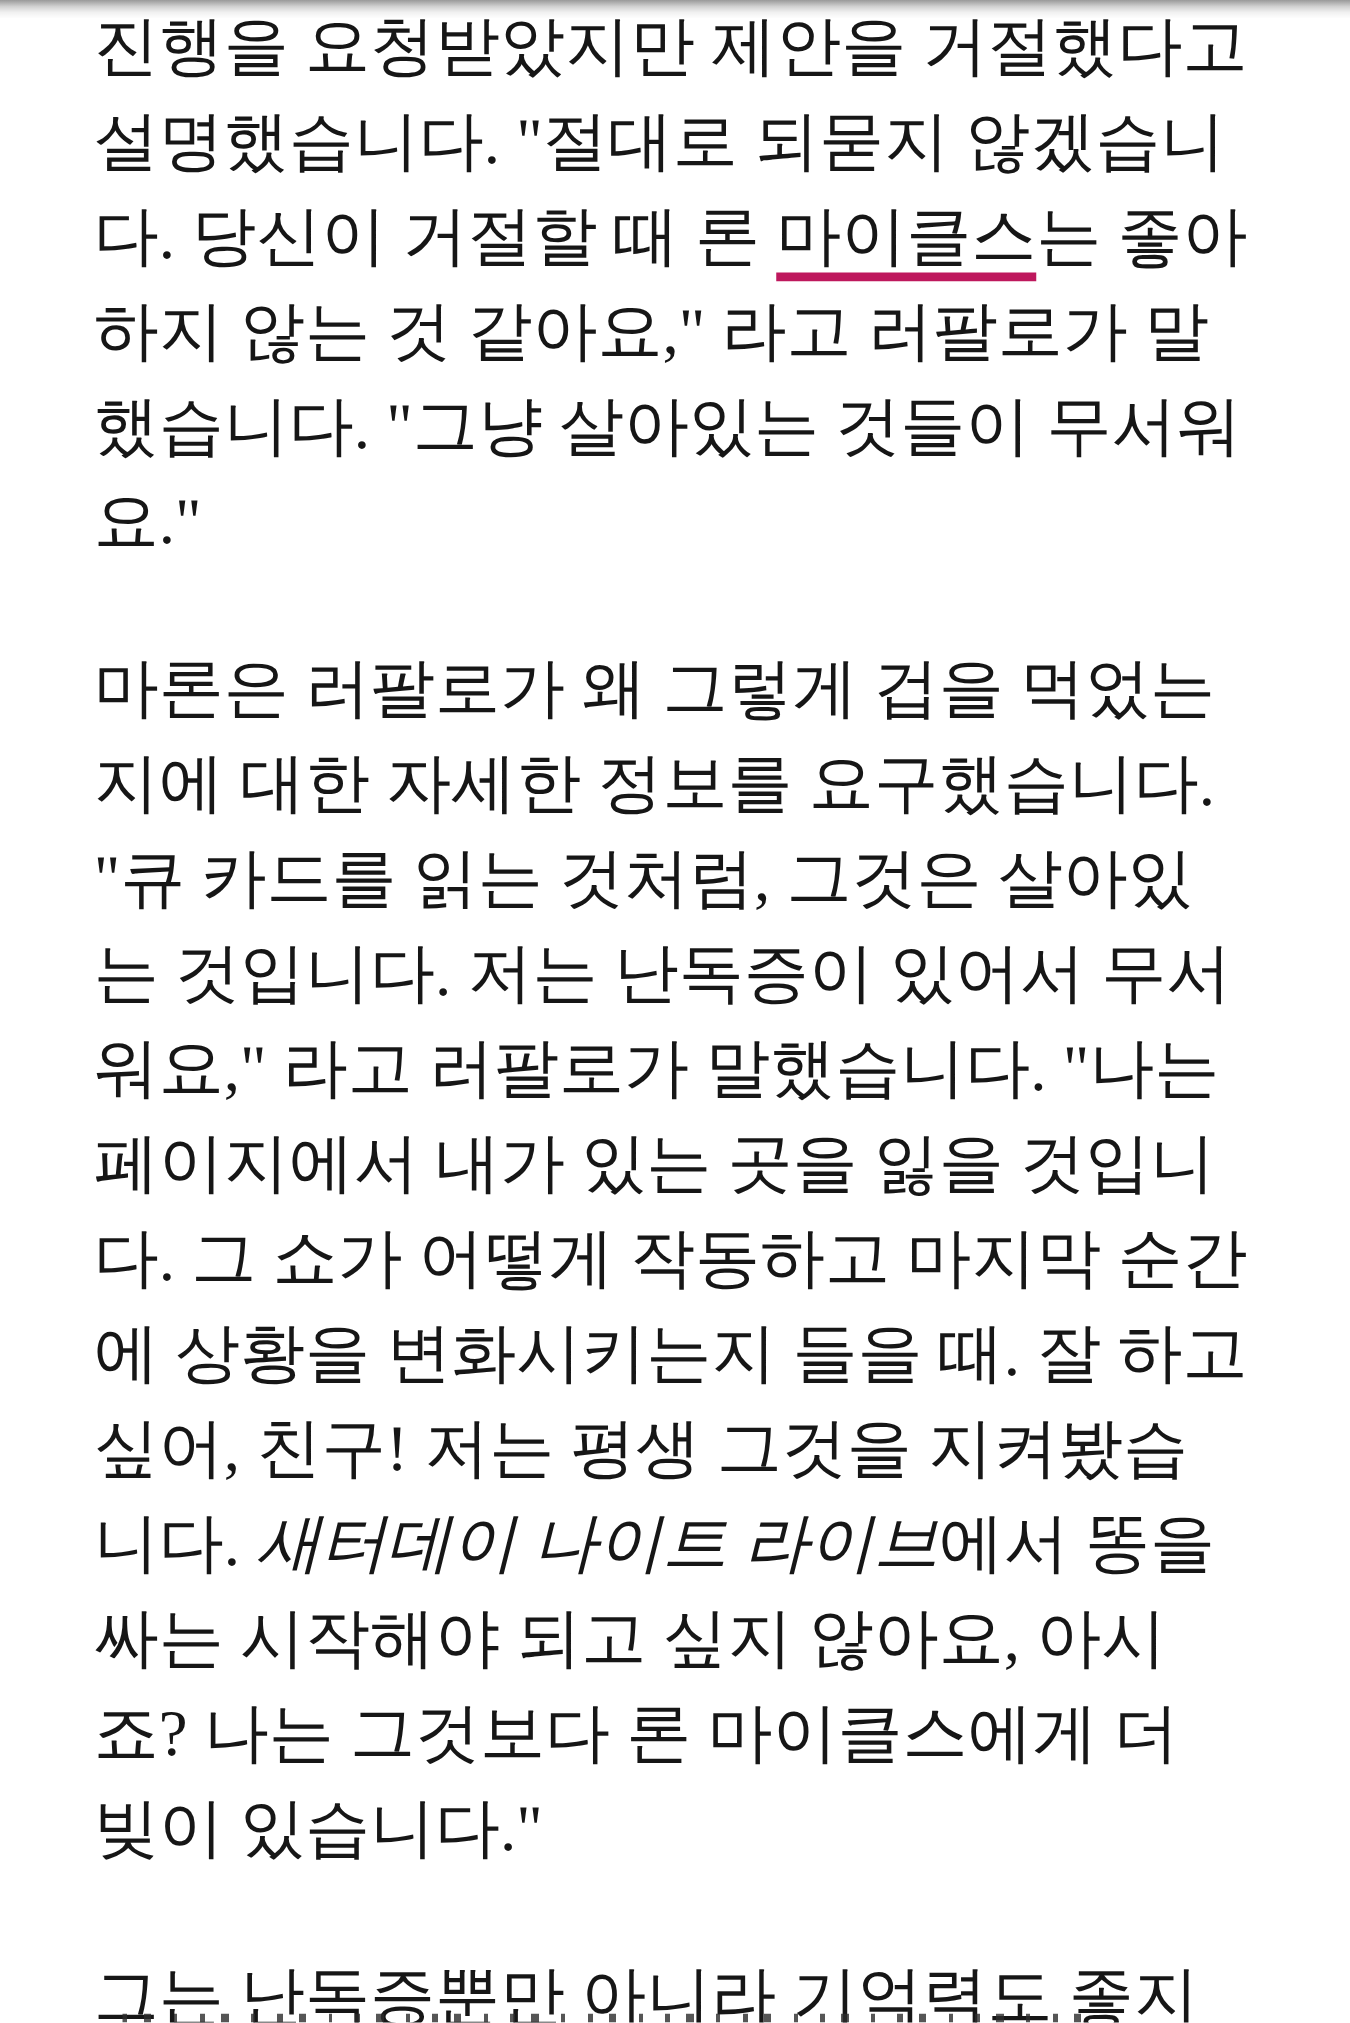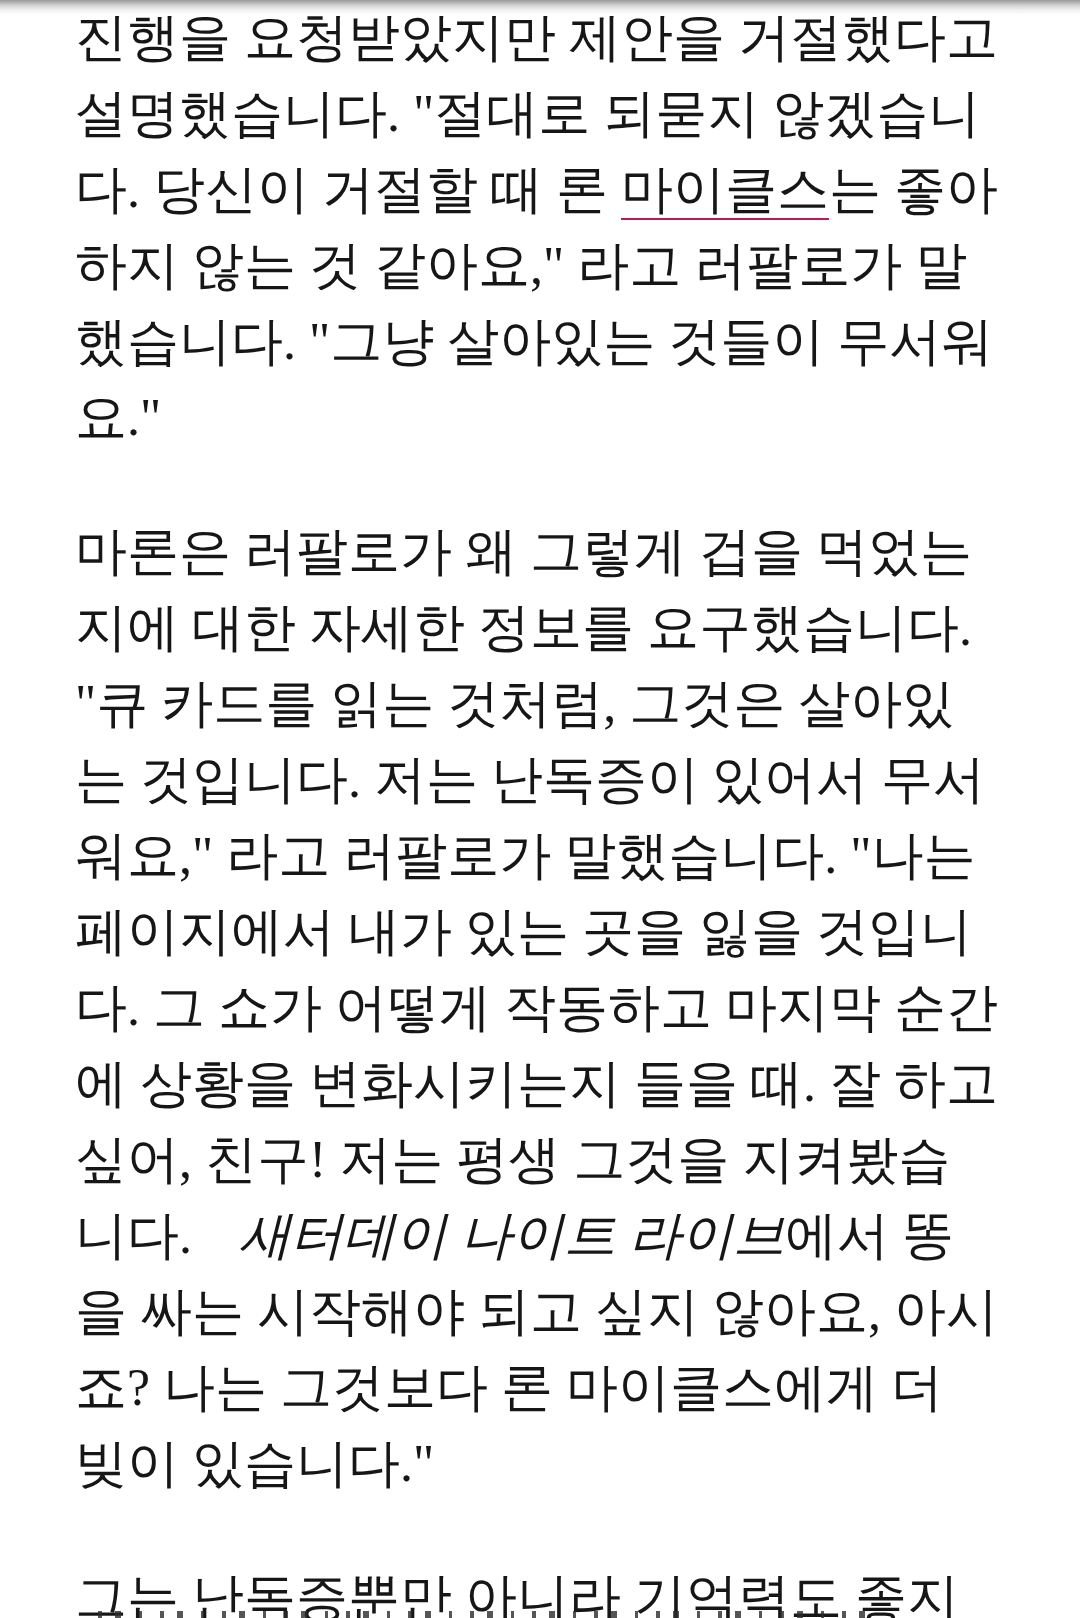--- a/index.html
+++ b/index.html
@@ -36,26 +36,25 @@
   }
   .article p {
     margin: 0 0 58px 0;
   }
   .article p:last-child {
     margin-bottom: 0;
   }
   .seg-link {
     color: inherit;
     text-decoration: none;
-    border-bottom: 2px solid #be185d;
+    border-bottom: 7px solid #be185d;
     cursor: pointer;
   }
   .seg-italic {
     font-style: italic;
-    margin-left: 34px;
   }
   .clipped-next-line {
     position: absolute;
     top: 1611px;
     left: 98px;
     width: 772px;
     height: 7px;
     background:
       repeating-linear-gradient(90deg,
         #2b2b2b 0 4px,

